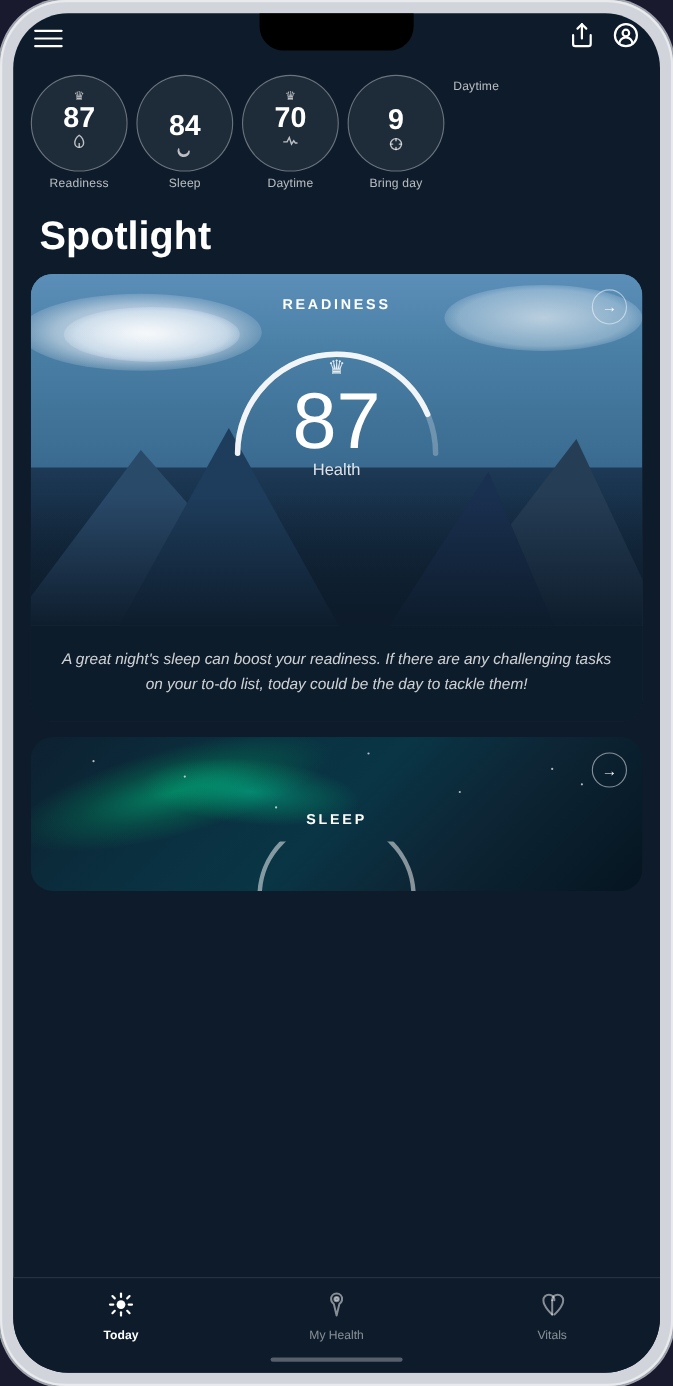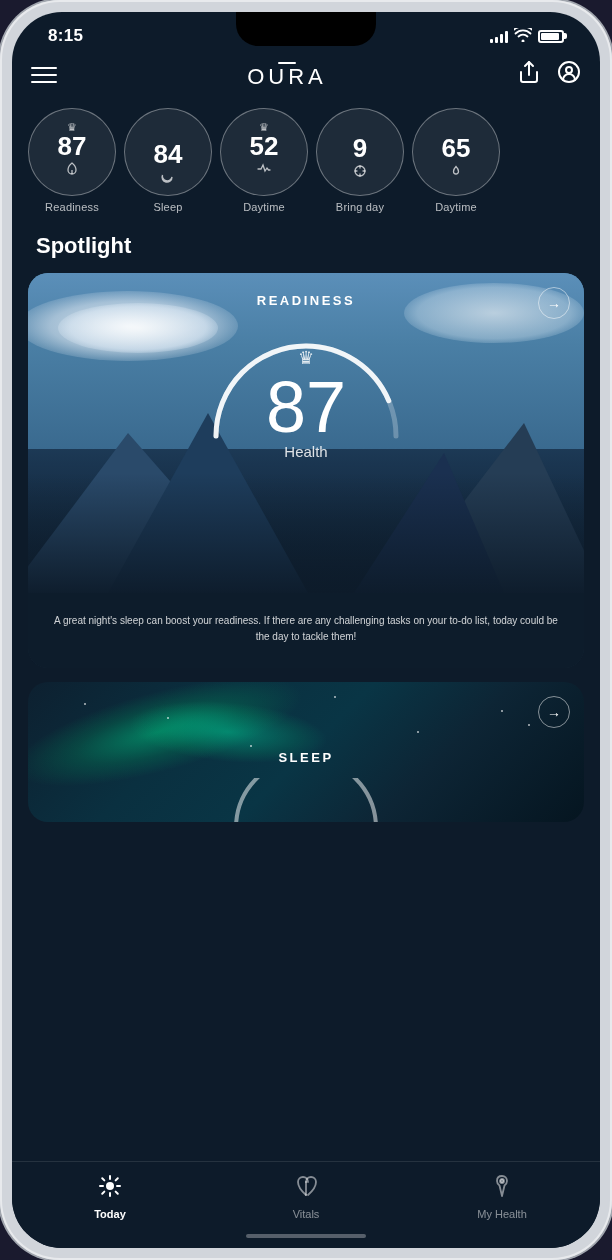--- a/index.html
+++ b/index.html
@@ -220,21 +220,21 @@
       flex: 1;
       overflow-y: auto;
       scrollbar-width: none;
       padding-bottom: 0;
     }
 
     .spotlight-section::-webkit-scrollbar { display: none; }
 
     .spotlight-title {
       color: #fff;
-      font-size: 22px;
+      font-size: 36px;
       font-weight: 700;
       padding: 4px 24px 14px;
     }
 
     
     .readiness-card {
       margin: 0 16px 14px;
       border-radius: 20px;
       overflow: hidden;
       background: #1a2a3a;
@@ -428,23 +428,24 @@
     .card-headline {
       color: #fff;
       font-size: 22px;
       font-weight: 700;
       text-align: center;
       margin-bottom: 12px;
     }
 
     .card-body-text {
       color: rgba(255,255,255,0.8);
-      font-size: 10px;
+      font-size: 14px;
       line-height: 1.55;
       text-align: center;
+      font-style: italic;
     }
 
     
     .sleep-card-preview {
       margin: 0 16px 14px;
       border-radius: 20px;
       overflow: hidden;
       height: 140px;
       position: relative;
     }
@@ -606,42 +607,20 @@
     }
   </style>
 </head>
 <body>
 
 <div class="phone-frame">
   <div class="phone-screen">
 
     <div class="notch"></div>
 
-    <div class="status-bar">
-      <span class="status-time">8:15</span>
-      <div class="status-icons">
-        <div class="signal-bars">
-          <div class="signal-bar" style="height:4px"></div>
-          <div class="signal-bar" style="height:6px"></div>
-          <div class="signal-bar" style="height:9px"></div>
-          <div class="signal-bar" style="height:12px"></div>
-        </div>
-        <span class="wifi-icon">
-          <svg width="18" height="14" viewBox="0 0 18 14" fill="none">
-            <path d="M9 11.5a1.5 1.5 0 110 3 1.5 1.5 0 010-3z" fill="white"></path>
-            <path d="M4.5 8.5a6.5 6.5 0 019 0" stroke="white" stroke-width="1.8" stroke-linecap="round" fill="none"></path>
-            <path d="M1.5 5.5a10.5 10.5 0 0115 0" stroke="white" stroke-width="1.8" stroke-linecap="round" fill="none"></path>
-            <path d="M-1 2.5A14.5 14.5 0 0119 2.5" stroke="white" stroke-width="1.8" stroke-linecap="round" fill="none"></path>
-          </svg>
-        </span>
-        <div class="battery-icon">
-          <div class="battery-fill"></div>
-        </div>
-      </div>
-    </div>
 
     <div class="app-header">
       <div class="hamburger-icon">
         <div class="hamburger-line"></div>
         <div class="hamburger-line"></div>
         <div class="hamburger-line"></div>
       </div>
 
       <div class="oura-logo-wrap">
         <span class="oura-overline"></span>
@@ -690,21 +669,21 @@
               <path d="M12 8a5 5 0 11-9.5-2A4.5 4.5 0 0012 8z" stroke="rgba(255,255,255,0.7)" stroke-width="1.3" fill="none"></path>
             </svg>
           </span>
         </div>
         <span class="score-label">Sleep</span>
       </div>
 
       <div class="score-circle-wrap">
         <div class="score-circle">
           <span class="crown-icon">♛</span>
-          <span class="score-number">52</span>
+          <span class="score-number">70</span>
           <span class="score-sub-icon">
             <svg width="16" height="16" viewBox="0 0 16 16" fill="none">
               <path d="M2 8h3l2-4 2 6 2-3 1.5 2H14" stroke="rgba(255,255,255,0.7)" stroke-width="1.3" stroke-linecap="round" fill="none"></path>
             </svg>
           </span>
         </div>
         <span class="score-label">Daytime</span>
       </div>
 
       <div class="score-circle-wrap">
@@ -714,28 +693,20 @@
             <svg width="16" height="16" viewBox="0 0 16 16" fill="none">
               <circle cx="8" cy="8" r="5" stroke="rgba(255,255,255,0.7)" stroke-width="1.3" fill="none"></circle>
               <path d="M8 3v2M8 11v2M3 8h2M11 8h2" stroke="rgba(255,255,255,0.7)" stroke-width="1.3" stroke-linecap="round"></path>
             </svg>
           </span>
         </div>
         <span class="score-label">Bring day</span>
       </div>
 
       <div class="score-circle-wrap">
-        <div class="score-circle">
-          <span class="score-number" style="margin-top:12px">65</span>
-          <span class="score-sub-icon">
-            <svg width="16" height="16" viewBox="0 0 16 16" fill="none">
-              <path d="M8 3.5C8 3.5 5.5 6 5.5 8.5a2.5 2.5 0 005 0C10.5 6 8 3.5 8 3.5z" stroke="rgba(255,255,255,0.7)" stroke-width="1.3" fill="none"></path>
-            </svg>
-          </span>
-        </div>
         <span class="score-label">Daytime</span>
       </div>
 
     </div>
 
     <div class="spotlight-section">
 
       <h2 class="spotlight-title">Spotlight</h2>
 
       <div class="readiness-card">
@@ -825,36 +796,36 @@
             <line x1="4.22" y1="19.78" x2="6.34" y2="17.66" stroke="white" stroke-width="2" stroke-linecap="round"></line>
             <line x1="17.66" y1="6.34" x2="19.78" y2="4.22" stroke="white" stroke-width="2" stroke-linecap="round"></line>
           </svg>
         </span>
         <span class="nav-label active">Today</span>
       </div>
 
       <div class="nav-item">
         <span class="nav-icon">
           <svg width="24" height="24" viewBox="0 0 24 24" fill="none" stroke="rgba(255,255,255,0.5)" stroke-width="1.8" stroke-linecap="round" stroke-linejoin="round">
+            <path d="M12 2C9 2 7 4 7 7c0 2 1 3.5 2.5 4.5L12 22l2.5-10.5C16 10.5 17 9 17 7c0-3-2-5-5-5z"></path>
+            <circle cx="12" cy="7" r="2" fill="rgba(255,255,255,0.5)"></circle>
+          </svg>
+        </span>
+        <span class="nav-label">My Health</span>
+      </div>
+
+      <div class="nav-item">
+        <span class="nav-icon">
+          <svg width="24" height="24" viewBox="0 0 24 24" fill="none" stroke="rgba(255,255,255,0.5)" stroke-width="1.8" stroke-linecap="round" stroke-linejoin="round">
             <path d="M12 21C12 21 4 14 4 8a5 5 0 0110 0"></path>
             <path d="M12 8a5 5 0 0110 0c0 6-8 13-8 13"></path>
             <line x1="12" y1="8" x2="12" y2="21"></line>
           </svg>
         </span>
         <span class="nav-label">Vitals</span>
       </div>
 
-      <div class="nav-item">
-        <span class="nav-icon">
-          <svg width="24" height="24" viewBox="0 0 24 24" fill="none" stroke="rgba(255,255,255,0.5)" stroke-width="1.8" stroke-linecap="round" stroke-linejoin="round">
-            <path d="M12 2C9 2 7 4 7 7c0 2 1 3.5 2.5 4.5L12 22l2.5-10.5C16 10.5 17 9 17 7c0-3-2-5-5-5z"></path>
-            <circle cx="12" cy="7" r="2" fill="rgba(255,255,255,0.5)"></circle>
-          </svg>
-        </span>
-        <span class="nav-label">My Health</span>
-      </div>
-
     </div>
 
     <div class="home-indicator"></div>
 
   </div>
 </div>
 
 </body></html>

